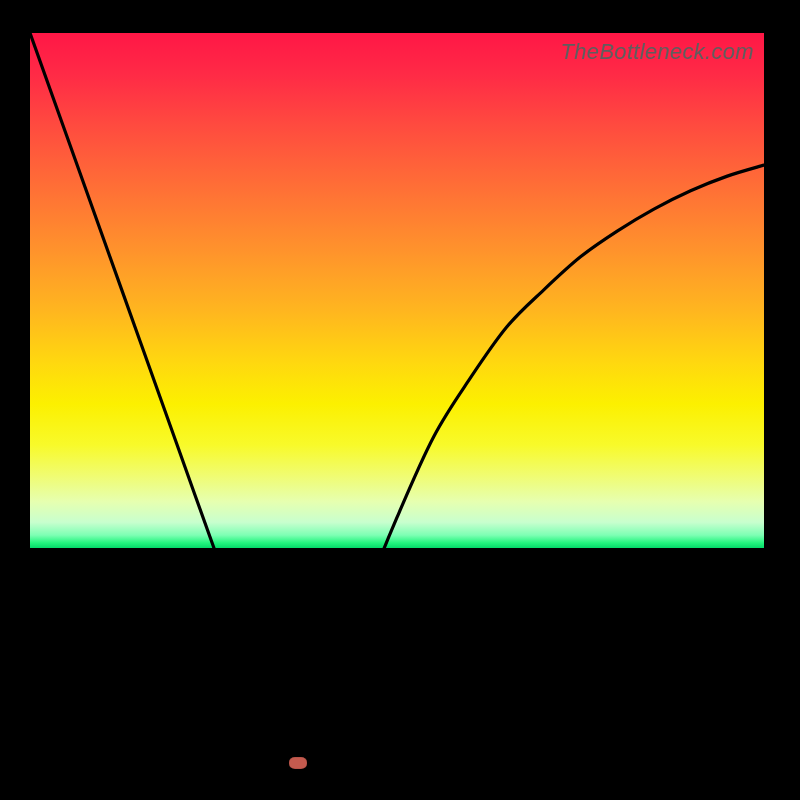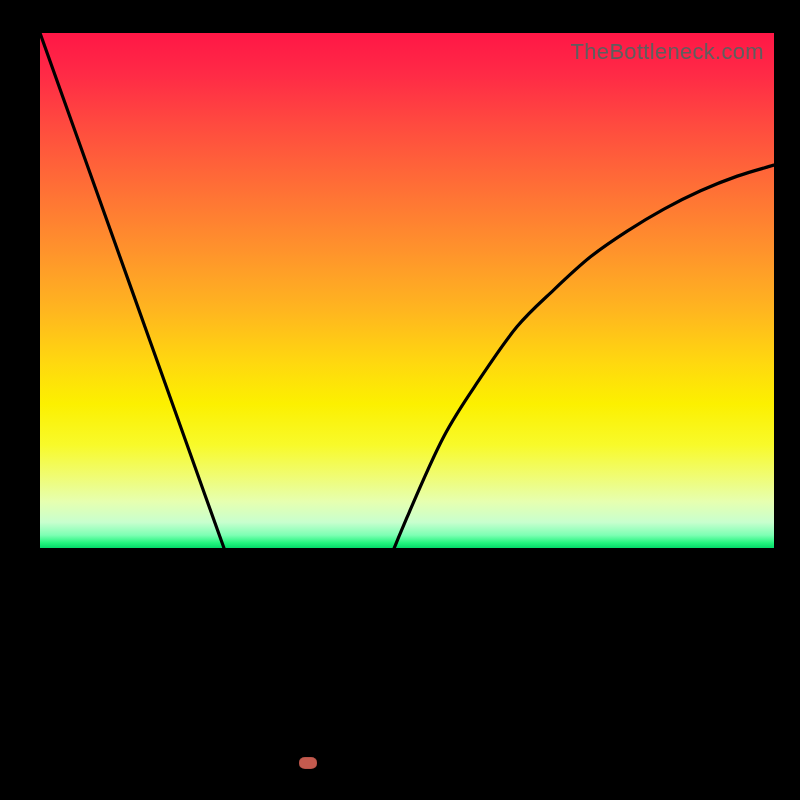--- a/index.html
+++ b/index.html
@@ -12,21 +12,21 @@
     font-family: Arial, Helvetica, sans-serif;
   }
   .outer {
     position: relative;
     width: 800px;
     height: 800px;
     background: #000;
   }
   .plot {
     position: absolute;
-    left: 40px;
+    left: 30px;
     top: 33px;
     width: 734px;
     height: 515px;
     
     background: linear-gradient(to bottom,
       #ff1746 0%,
       #ff2a46 8%,
       #ff4b3f 18%,
       #ff6f36 30%,
       #ff922c 42%,
@@ -34,20 +34,21 @@
       #ffd80f 64%,
       #fcf000 72%,
       #f8fa2a 80%,
       #f0fc72 86%,
       #e6ffb0 91%,
       #c8ffce 95%,
       #7dffb4 97.5%,
       #23f57e 99%,
       #05da6a 100%
     );
+    font-style: italic;
   }
   .watermark {
     position: absolute;
     top: 6px;
     right: 10px;
     color: #5e5e5e;
     font-size: 22px;
     font-weight: 500;
     letter-spacing: 0.3px;
     user-select: none;

